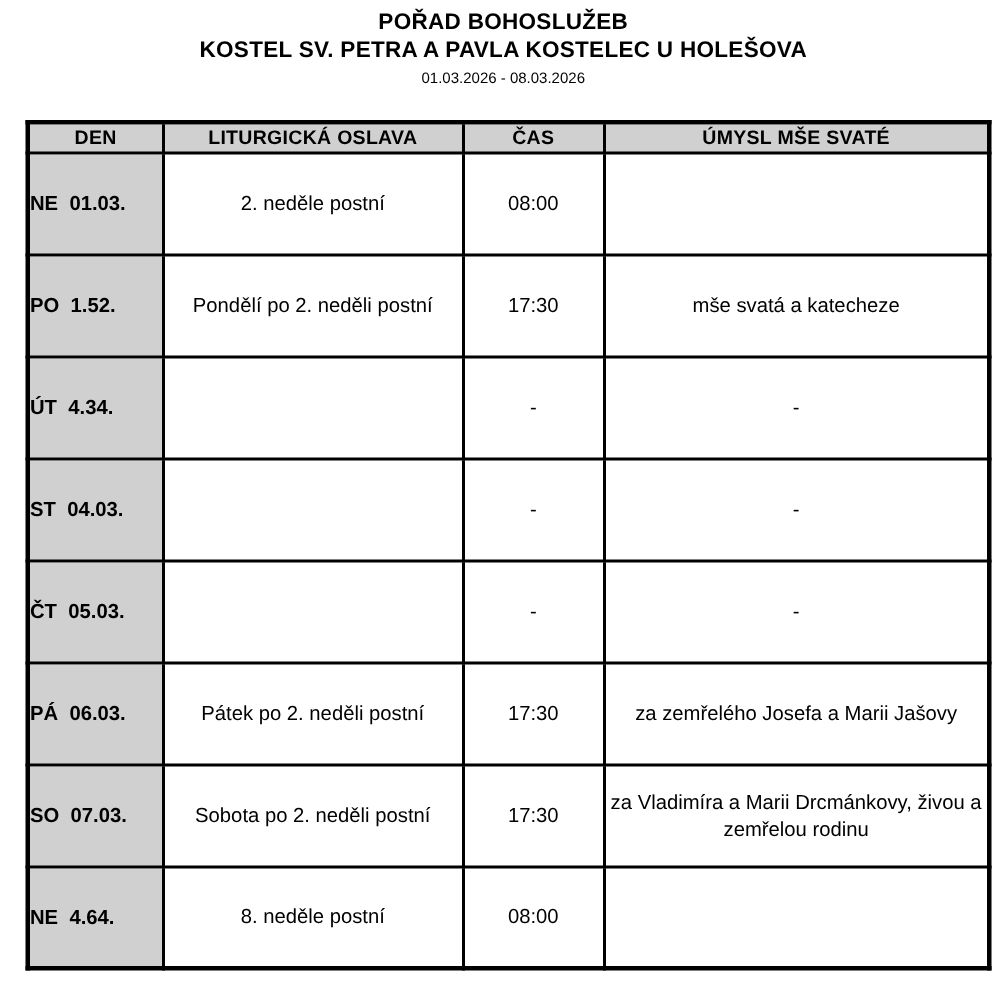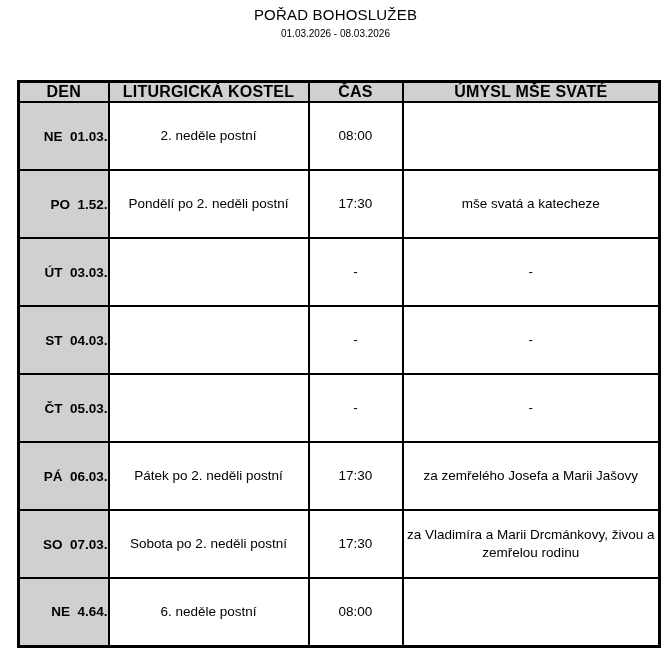--- a/index.html
+++ b/index.html
@@ -22,21 +22,21 @@
     font-family: "Liberation Sans", sans-serif;
     color: var(--text-color);
     overflow: hidden;
   }
   .title-block {
     padding-top: 5px;
     text-align: center;
   }
   .title-line {
     font-size: 15px;
-    font-weight: normal;
+    font-weight: bold;
     line-height: 19px;
     letter-spacing: 0.2px;
   }
   .date-line {
     font-size: 10px;
     font-weight: normal;
     line-height: 20px;
   }
   table.schedule {
     position: absolute;
@@ -49,32 +49,32 @@
   }
   table.schedule th,
   table.schedule td {
     border: 2px solid var(--border-color);
     padding: 0;
     overflow: hidden;
   }
   th.col-header {
     height: 20px;
     background: var(--header-bg);
-    font-size: 16px;
+    font-size: 13px;
     font-weight: bold;
     text-align: center;
     vertical-align: middle;
     letter-spacing: 0.2px;
   }
   tr.data-row { height: 68px; }
   td.day-cell {
     background: var(--day-bg);
     font-weight: bold;
     font-size: 13.5px;
-    text-align: right;
+    text-align: left;
     vertical-align: middle;
     padding-left: 6px;
     white-space: pre;
   }
   td.celebration-cell,
   td.time-cell,
   td.intention-cell {
     font-size: 13.5px;
     text-align: center;
     vertical-align: middle;
@@ -82,55 +82,56 @@
     padding: 0 6px;
   }
 </style>
 </head>
 <body>
 
 <div class="page">
 
   <div class="title-block">
     <div class="title-line">POŘAD BOHOSLUŽEB</div>
+    <div class="title-line">KOSTEL SV. PETRA A PAVLA KOSTELEC U HOLEŠOVA</div>
     <div class="date-line">01.03.2026 - 08.03.2026</div>
   </div>
 
   <table class="schedule">
     <colgroup>
       <col style="width:90px">
       <col style="width:200px">
       <col style="width:94px">
       <col style="width:257px">
     </colgroup>
     <thead>
       <tr>
         <th class="col-header">DEN</th>
-        <th class="col-header">LITURGICKÁ KOSTEL</th>
+        <th class="col-header">LITURGICKÁ OSLAVA</th>
         <th class="col-header">ČAS</th>
         <th class="col-header">ÚMYSL MŠE SVATÉ</th>
       </tr>
     </thead>
     <tbody>
     <tr class="data-row">
       <td class="day-cell">NE  01.03.</td>
       <td class="celebration-cell">2. neděle postní</td>
       <td class="time-cell">08:00</td>
       <td class="intention-cell"></td>
     </tr>
 
     <tr class="data-row">
       <td class="day-cell">PO  1.52.</td>
       <td class="celebration-cell">Pondělí po 2. neděli postní</td>
       <td class="time-cell">17:30</td>
       <td class="intention-cell">mše svatá a katecheze</td>
     </tr>
 
     <tr class="data-row">
-      <td class="day-cell">ÚT  03.03.</td>
+      <td class="day-cell">ÚT  4.34.</td>
       <td class="celebration-cell"></td>
       <td class="time-cell">-</td>
       <td class="intention-cell">-</td>
     </tr>
 
     <tr class="data-row">
       <td class="day-cell">ST  04.03.</td>
       <td class="celebration-cell"></td>
       <td class="time-cell">-</td>
       <td class="intention-cell">-</td>
@@ -152,20 +153,20 @@
 
     <tr class="data-row">
       <td class="day-cell">SO  07.03.</td>
       <td class="celebration-cell">Sobota po 2. neděli postní</td>
       <td class="time-cell">17:30</td>
       <td class="intention-cell">za Vladimíra a Marii Drcmánkovy, živou a zemřelou rodinu</td>
     </tr>
 
     <tr class="data-row">
       <td class="day-cell">NE  4.64.</td>
-      <td class="celebration-cell">6. neděle postní</td>
+      <td class="celebration-cell">8. neděle postní</td>
       <td class="time-cell">08:00</td>
       <td class="intention-cell"></td>
     </tr>
   </tbody>
   </table>
 
 </div>
 
 </body></html>

